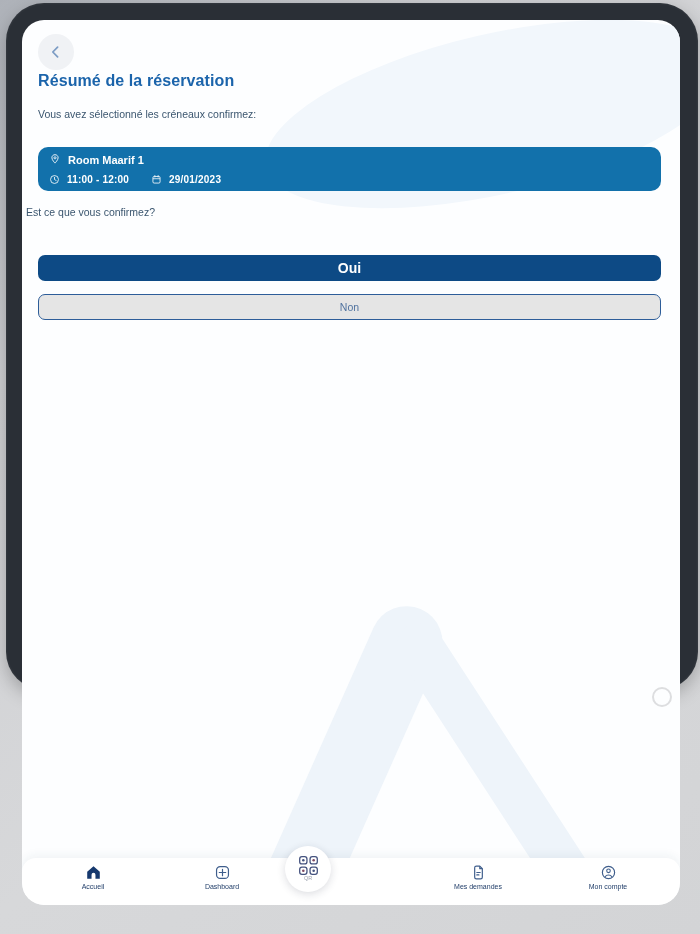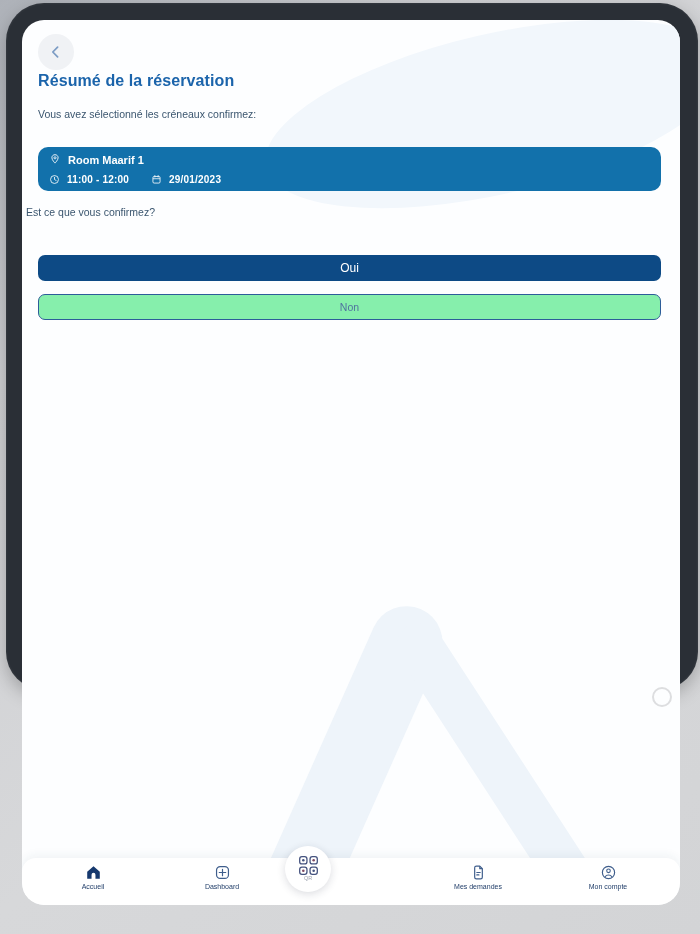--- a/index.html
+++ b/index.html
@@ -58,22 +58,22 @@
   
   .question{
     position:absolute;left:4px;top:186px;margin:0;
     font-size:10.5px;color:#3b566f;
   }
   .btn{
     position:absolute;left:16px;right:19px;height:26px;border-radius:7px;
     display:flex;align-items:center;justify-content:center;cursor:pointer;
     font-family:"Liberation Sans",sans-serif;
   }
-  .btn-oui{top:235px;background:#0d4a85;border:none;color:#fff;font-size:12px;font-weight:normal;}
-  .btn-non{top:274px;background:#86efac;border:1px solid #2d5d99;color:#51739f;font-size:10.5px;}
+  .btn-oui{top:235px;background:#0d4a85;border:none;color:#fff;font-size:14px;font-weight:bold;}
+  .btn-non{top:274px;background:#e5e5e5;border:1px solid #2d5d99;color:#51739f;font-size:10.5px;}
   
   .edge-circle{
     position:absolute;left:630px;top:667px;width:20px;height:20px;border-radius:50%;
     border:2px solid #dddee0;background:transparent;cursor:pointer;padding:0;
   }
   
   .bottom-nav{
     position:absolute;left:0;bottom:0;width:100%;height:47px;background:#ffffff;
     border-radius:14px 14px 22px 22px;
     box-shadow:0 -3px 10px rgba(40,60,90,.06);

